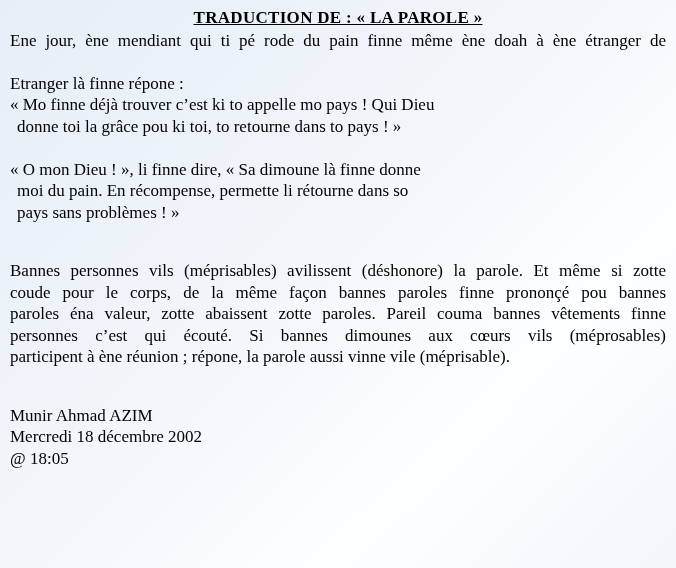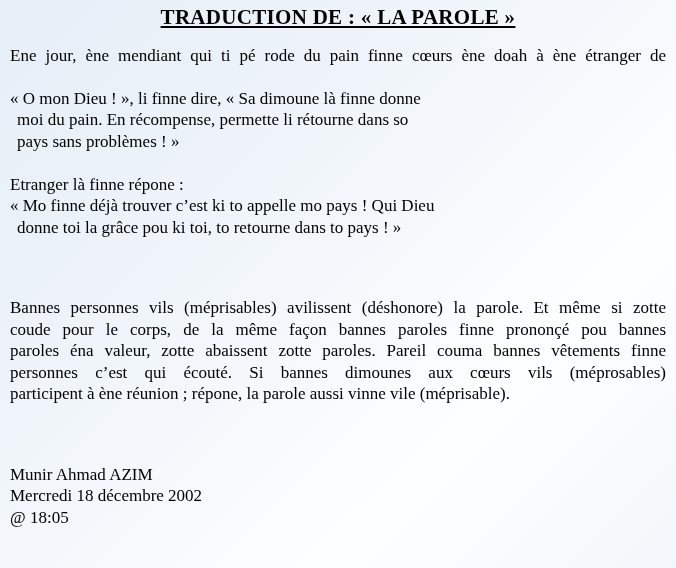--- a/index.html
+++ b/index.html
@@ -10,60 +10,60 @@
     padding: 7px 10px 0 10px;
     overflow: hidden;
     background: linear-gradient(135deg, #e8eef8 0%, #edf3f9 30%, #fdfeff 72%, #f3f7fb 100%);
     color: #000000;
     font-family: "Liberation Serif", "DejaVu Serif", serif;
     font-size: 17px;
     line-height: 21.5px;
   }
   .doc { width: 656px; }
   .title {
-    margin: 0 0 16px 0;
-    font-size: 21px;
+    margin: 0 0 1px 0;
+    font-size: 17px;
     font-weight: bold;
     text-decoration: underline;
     text-align: center;
     letter-spacing: 0.3px;
   }
   .para { margin: 0; }
   .line { white-space: nowrap; }
   
   .jline {
     white-space: normal;
     text-align: justify;
     text-align-last: justify;
   }
   .cont { padding-left: 7px; }   
   .gap-1 { margin-top: 21.5px; } 
-  .gap-2 { margin-top: 59px; }   
+  .gap-2 { margin-top: 37px; }   
 </style>
 </head>
 <body>
 
 <main class="doc">
 
   <h1 class="title">TRADUCTION DE : « LA PAROLE »</h1>
 
   <section class="para">
-    <div class="line jline">Ene jour, ène mendiant qui ti pé rode du pain finne cœurs ène doah à ène étranger de</div>
+    <div class="line jline">Ene jour, ène mendiant qui ti pé rode du pain finne même ène doah à ène étranger de</div>
+  </section>
+
+  <section class="para gap-1">
+    <div class="line">Etranger là finne répone :</div>
+    <div class="line">« Mo finne déjà trouver c’est ki to appelle mo pays ! Qui Dieu</div>
+    <div class="line cont">donne toi la grâce pou ki toi, to retourne dans to pays ! »</div>
   </section>
 
   <section class="para gap-1">
     <div class="line">« O mon Dieu ! », li finne dire, « Sa dimoune là finne donne</div>
     <div class="line cont">moi du pain. En récompense, permette li rétourne dans so</div>
     <div class="line cont">pays sans problèmes ! »</div>
-  </section>
-
-  <section class="para gap-1">
-    <div class="line">Etranger là finne répone :</div>
-    <div class="line">« Mo finne déjà trouver c’est ki to appelle mo pays ! Qui Dieu</div>
-    <div class="line cont">donne toi la grâce pou ki toi, to retourne dans to pays ! »</div>
   </section>
 
   <section class="para gap-2">
     <div class="line jline">Bannes personnes vils (méprisables) avilissent (déshonore) la parole. Et même si zotte</div>
     <div class="line jline">coude pour le corps, de la même façon bannes paroles finne prononçé pou bannes</div>
     <div class="line jline">paroles éna valeur, zotte abaissent zotte paroles. Pareil couma bannes vêtements finne</div>
     <div class="line jline">personnes c’est qui écouté. Si bannes dimounes aux cœurs vils (méprosables)</div>
     <div class="line">participent à ène réunion ; répone, la parole aussi vinne vile (méprisable).</div>
   </section>
 

